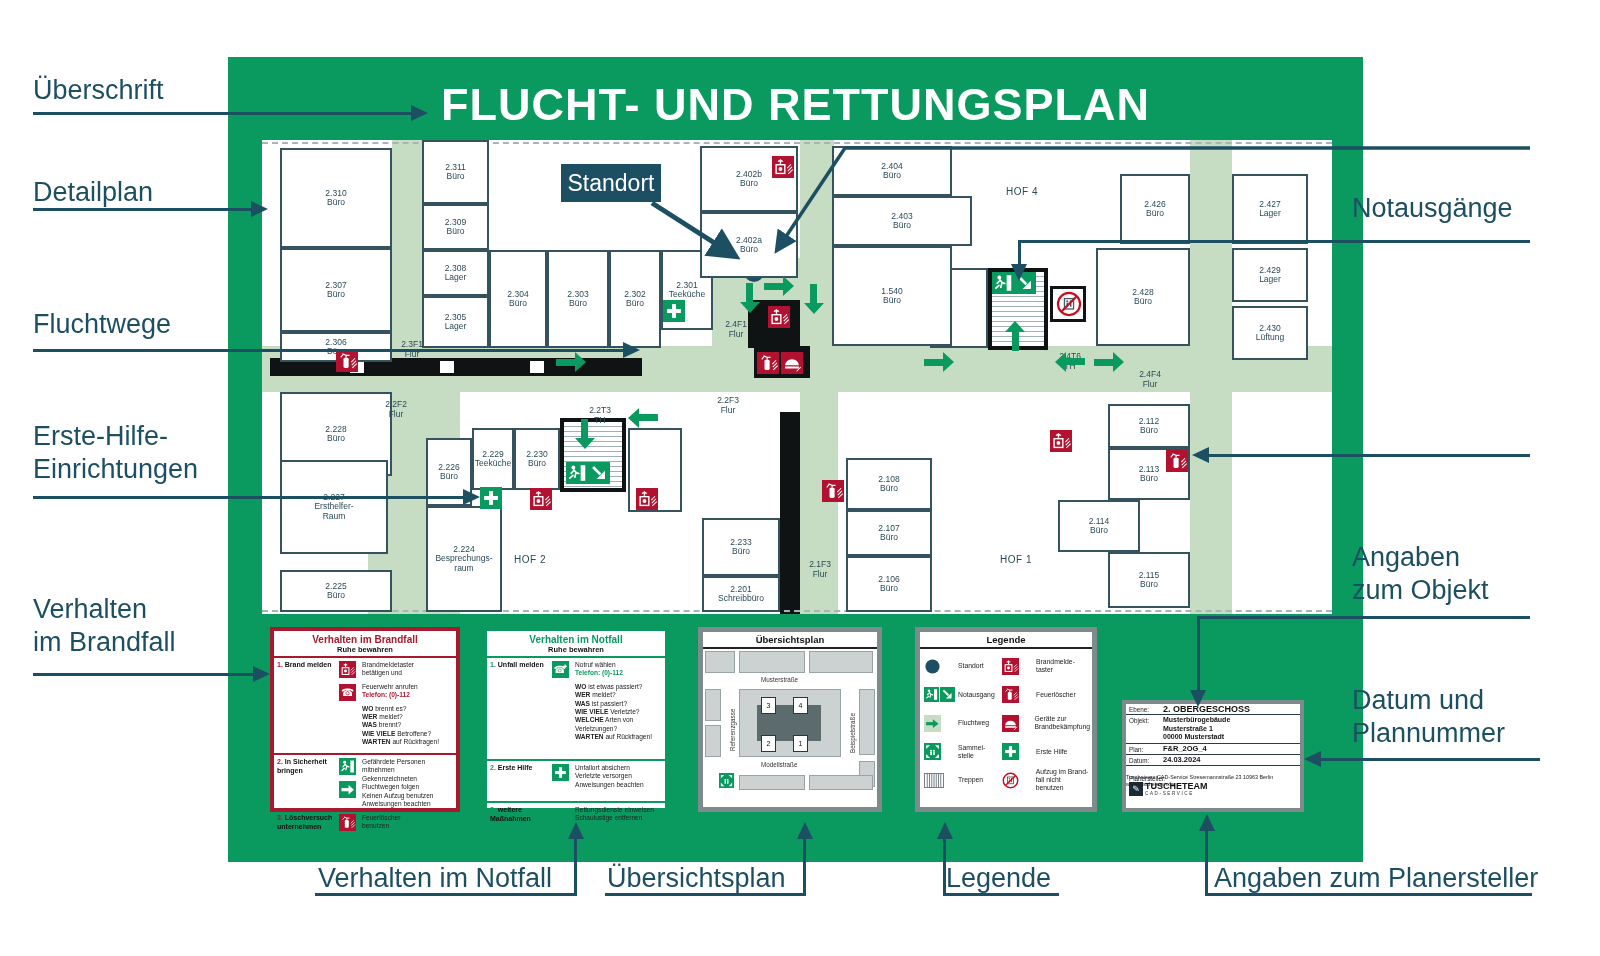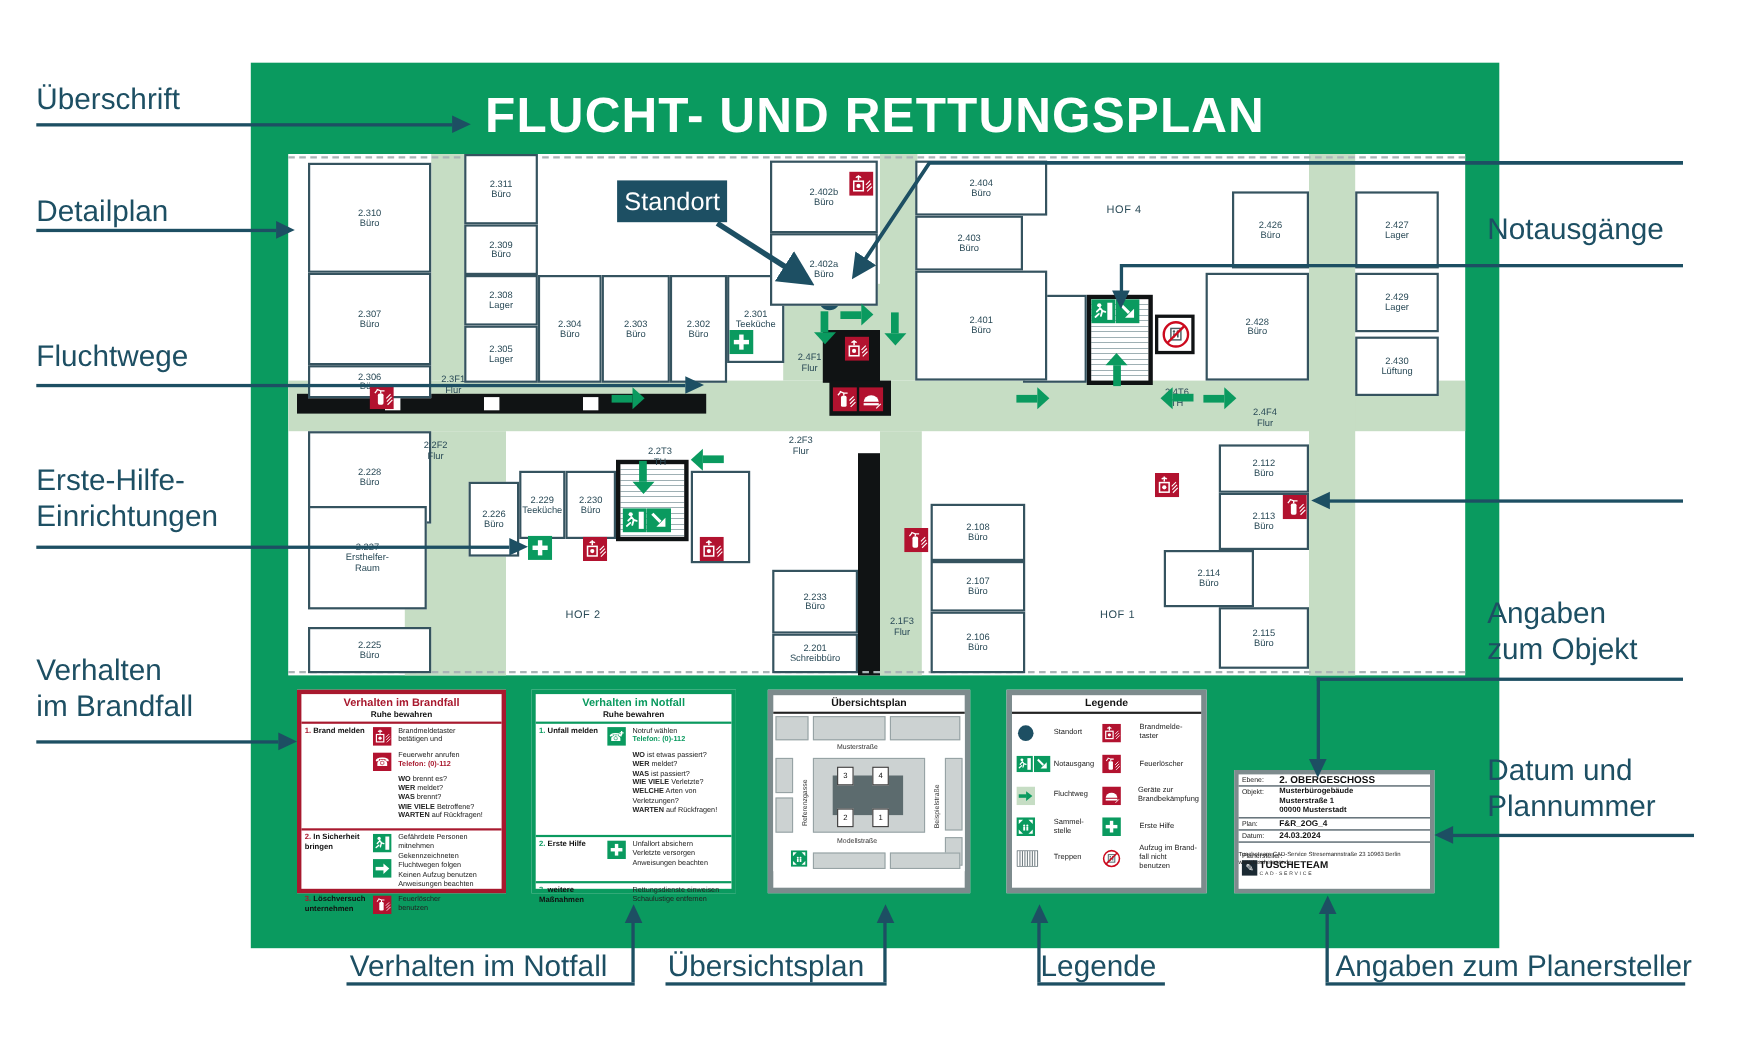--- a/index.html
+++ b/index.html
@@ -156,40 +156,43 @@
         <div class="room" style="left: 347px; top: 110px; width: 52px; height: 98px;">2.302
 Büro</div>
         <div class="room" style="left: 399px; top: 110px; width: 52px; height: 80px;">2.301
 Teeküche</div>
         <div class="room" style="left: 438px; top: 6px; width: 98px; height: 66px;">2.402b
 Büro</div>
         <div class="room" style="left: 438px; top: 72px; width: 98px; height: 66px;">2.402a
 Büro</div>
         <div class="room" style="left: 570px; top: 6px; width: 120px; height: 50px;">2.404
 Büro</div>
-        <div class="room" style="left: 570px; top: 56px; width: 98px; height: 50px;">2.403
-Büro</div>
-        <div class="room" style="left: 570px; top: 106px; width: 120px; height: 100px;">2.401
+        <div class="room" style="left: 570px; top: 56px; width: 140px; height: 50px;">2.403
+Büro</div>
+        <div class="room" style="left: 570px; top: 106px; width: 120px; height: 100px;">1.540
 Büro</div>
         <div class="room" style="left: 858px; top: 34px; width: 70px; height: 70px;">2.426
 Büro</div>
         <div class="room" style="left: 970px; top: 34px; width: 76px; height: 70px;">2.427
 Lager</div>
         <div class="room" style="left: 970px; top: 108px; width: 76px; height: 54px;">2.429
 Lager</div>
         <div class="room" style="left: 834px; top: 108px; width: 94px; height: 98px;">2.428
 Büro</div>
         <div class="room" style="left: 970px; top: 166px; width: 76px; height: 54px;">2.430
 Lüftung</div>
         <div class="room" style="left: 164px; top: 298px; width: 46px; height: 68px;">2.226
 Büro</div>
         <div class="room" style="left: 210px; top: 288px; width: 42px; height: 62px;">2.229
 Teeküche</div>
         <div class="room" style="left: 252px; top: 288px; width: 46px; height: 62px;">2.230
 Büro</div>
+        <div class="room" style="left: 164px; top: 366px; width: 76px; height: 106px;">2.224
+Besprechungs-
+raum</div>
         <div class="room" style="left: 440px; top: 378px; width: 78px; height: 58px;">2.233
 Büro</div>
         <div class="room" style="left: 440px; top: 436px; width: 78px; height: 36px;">2.201
 Schreibbüro</div>
         <div class="room" style="left: 584px; top: 318px; width: 86px; height: 52px;">2.108
 Büro</div>
         <div class="room" style="left: 584px; top: 370px; width: 86px; height: 46px;">2.107
 Büro</div>
         <div class="room" style="left: 584px; top: 416px; width: 86px; height: 56px;">2.106
 Büro</div>

